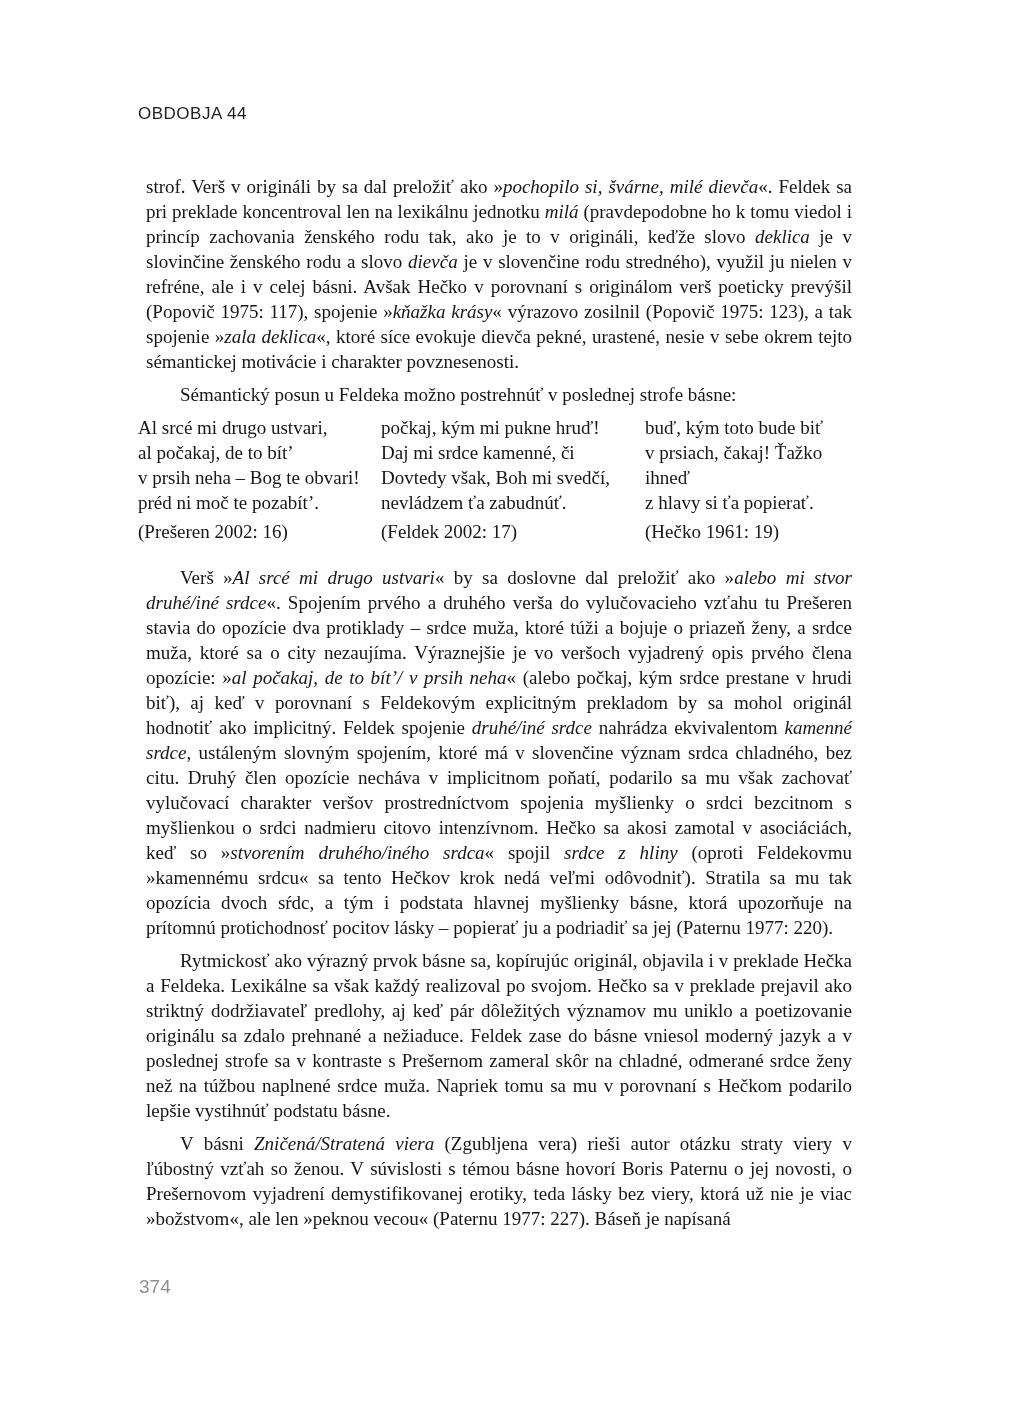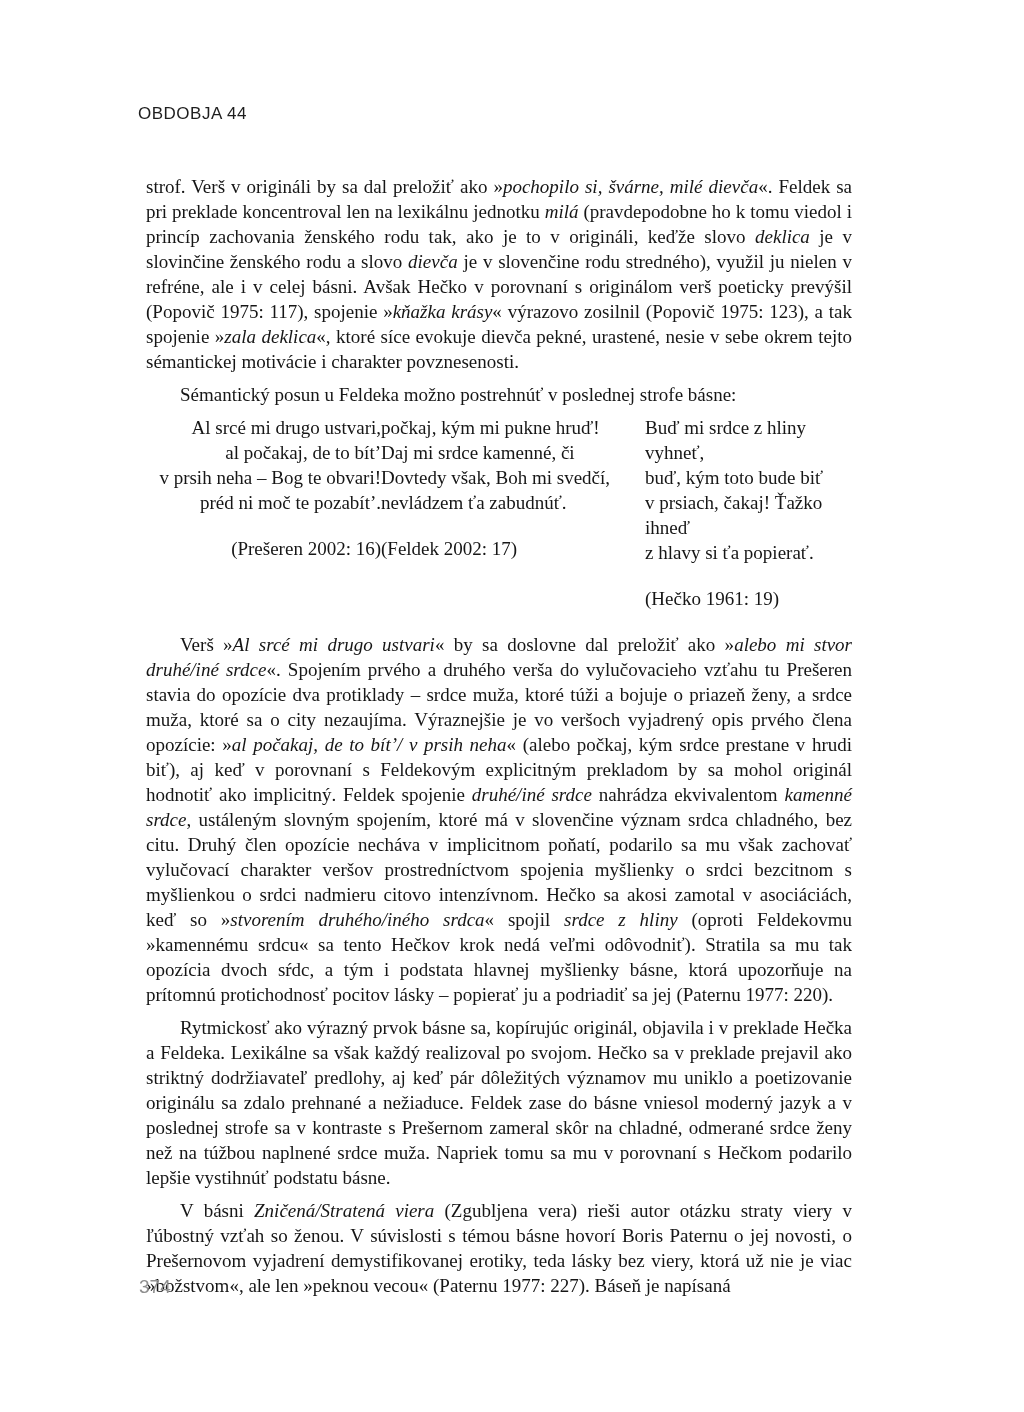--- a/index.html
+++ b/index.html
@@ -31,25 +31,25 @@
     text-align:justify;
   }
   .textblock p { margin:8px; }
   .textblock p.indent { text-indent:34px; }
   .it { font-style:italic; }
   .verse {
     display:flex;
     margin:8px 0 21px 0;
     text-align:left;
   }
-  .verse .col1 { width:243px; flex:0 0 243px;text-align:right; }
+  .verse .col1 { width:243px; flex:0 0 243px; }
   .verse .col2 { width:264px; flex:0 0 264px; }
   .verse .col3 { flex:1 1 auto; }
   .verse .vline { line-height:25px; }
-  .verse .citation { margin-top:21px; line-height:25px; }
+  .verse .citation { margin-top:4px; line-height:25px; }
   .page-number {
     position:absolute;
     left:139px;
     top:1276px;
     font-family:"Liberation Sans", sans-serif;
     font-size:19px;
     color:#8f8f8f;
   }
 </style>
 </head>
@@ -74,21 +74,20 @@
         <div class="citation">(Prešeren 2002: 16)</div>
       </div>
       <div class="col2">
         <div class="vline">počkaj, kým mi pukne hruď!</div>
         <div class="vline">Daj mi srdce kamenné, či</div>
         <div class="vline">Dovtedy však, Boh mi svedčí,</div>
         <div class="vline">nevládzem ťa zabudnúť.</div>
         <div class="citation">(Feldek 2002: 17)</div>
       </div>
       <div class="col3">
-        <div class="vline">Buď mi srdce z hliny vyhneť,</div>
         <div class="vline">buď, kým toto bude biť</div>
         <div class="vline">v prsiach, čakaj! Ťažko ihneď</div>
         <div class="vline">z hlavy si ťa popierať.</div>
         <div class="citation">(Hečko 1961: 19)</div>
       </div>
     </div>
 
     <p class="indent"><span>Verš »</span><span class="it">Al srcé mi drugo ustvari</span><span>« by sa doslovne dal preložiť ako »</span><span class="it">alebo mi stvor druhé/iné srdce</span><span>«. Spojením prvého a druhého verša do vylučovacieho vzťahu tu Prešeren stavia do opozície dva protiklady – srdce muža, ktoré túži a bojuje o priazeň ženy, a srdce muža, ktoré sa o city nezaujíma. Výraznejšie je vo veršoch vyjadrený opis prvého člena opozície: »</span><span class="it">al počakaj, de to bít’/ v prsih neha</span><span>« (alebo počkaj, kým srdce prestane v hrudi biť), aj keď v porovnaní s Feldekovým explicitným prekladom by sa mohol originál hodnotiť ako implicitný. Feldek spojenie </span><span class="it">druhé/iné srdce</span><span> nahrádza ekvivalentom </span><span class="it">kamenné srdce</span><span>, ustáleným slovným spojením, ktoré má v slovenčine význam srdca chladného, bez citu. Druhý člen opozície necháva v implicitnom poňatí, podarilo sa mu však zachovať vylučovací charakter veršov prostredníctvom spojenia myšlienky o srdci bezcitnom s myšlienkou o srdci nadmieru citovo intenzívnom. Hečko sa akosi zamotal v asociáciách, keď so »</span><span class="it">stvorením druhého/iného srdca</span><span>« spojil </span><span class="it">srdce z hliny</span><span> (oproti Feldekovmu »kamennému srdcu« sa tento Hečkov krok nedá veľmi odôvodniť). Stratila sa mu tak opozícia dvoch sŕdc, a tým i podstata hlavnej myšlienky básne, ktorá upozorňuje na prítomnú protichodnosť pocitov lásky – popierať ju a podriadiť sa jej (Paternu 1977: 220).</span></p>
 
     <p class="indent"><span>Rytmickosť ako výrazný prvok básne sa, kopírujúc originál, objavila i v preklade Hečka a Feldeka. Lexikálne sa však každý realizoval po svojom. Hečko sa v preklade prejavil ako striktný dodržiavateľ predlohy, aj keď pár dôležitých významov mu uniklo a poetizovanie originálu sa zdalo prehnané a nežiaduce. Feldek zase do básne vniesol moderný jazyk a v poslednej strofe sa v kontraste s Prešernom zameral skôr na chladné, odmerané srdce ženy než na túžbou naplnené srdce muža. Napriek tomu sa mu v porovnaní s Hečkom podarilo lepšie vystihnúť podstatu básne.</span></p>

